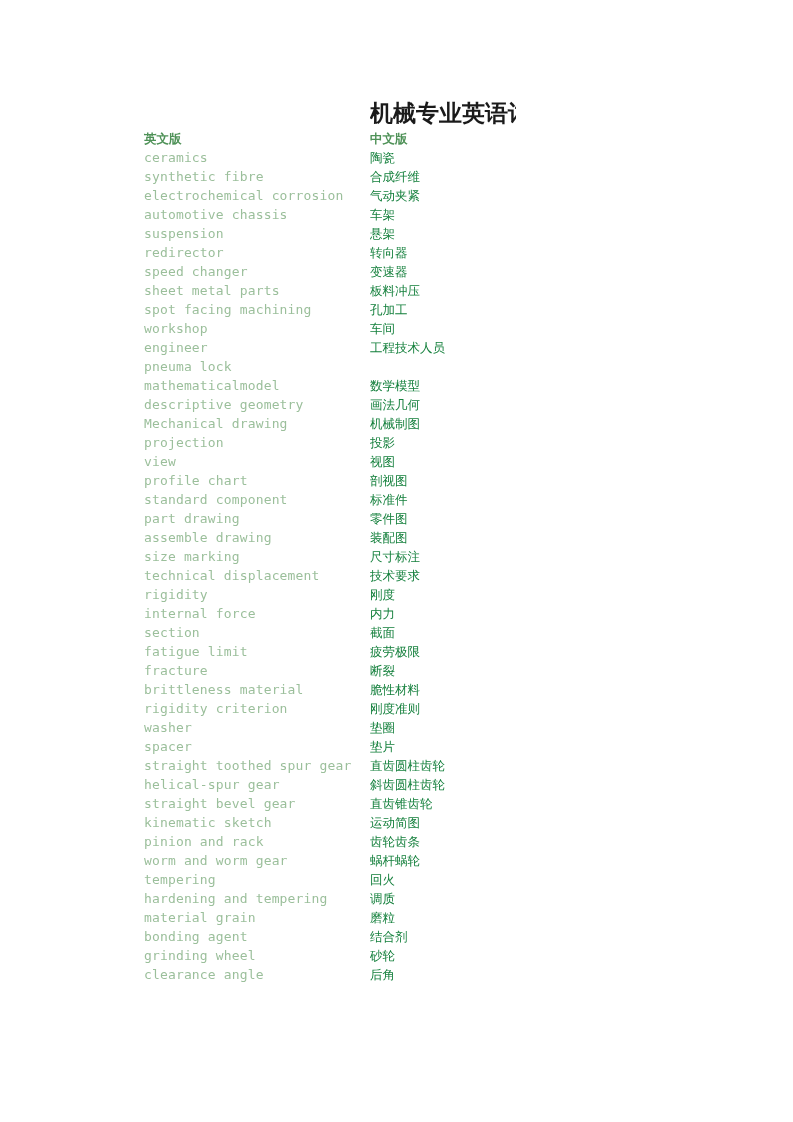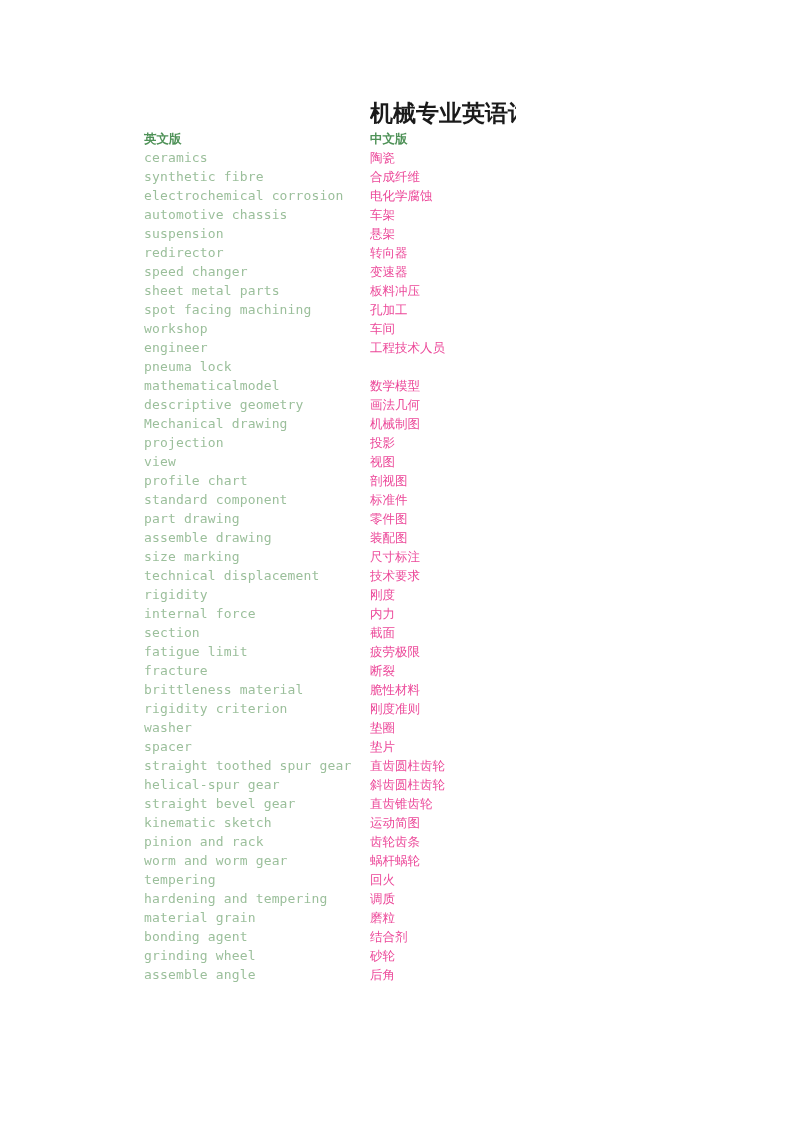--- a/index.html
+++ b/index.html
@@ -75,21 +75,21 @@
   }
 
   .col-zh {
     display: inline-block;
     position: absolute;
     left: 226px;
     top: 0;
     width: 260px;
     font-family: "DejaVu Sans", "Liberation Sans", sans-serif;
     font-size: 12.5px;
-    color: #ec4899;
+    color: #15803d;
     white-space: nowrap;
   }
 
   
   .row.header .col-en,
   .row.header .col-zh {
     color: #4f9258;
     font-weight: bold;
   }
   .row.header .col-en {
@@ -118,21 +118,21 @@
         <div class="row">
           <span class="col-en">ceramics</span>
           <span class="col-zh">陶瓷</span>
         </div>
         <div class="row">
           <span class="col-en">synthetic fibre</span>
           <span class="col-zh">合成纤维</span>
         </div>
         <div class="row">
           <span class="col-en">electrochemical corrosion</span>
-          <span class="col-zh">电化学腐蚀</span>
+          <span class="col-zh">气动夹紧</span>
         </div>
         <div class="row">
           <span class="col-en">automotive chassis</span>
           <span class="col-zh">车架</span>
         </div>
         <div class="row">
           <span class="col-en">suspension</span>
           <span class="col-zh">悬架</span>
         </div>
         <div class="row">
@@ -280,20 +280,20 @@
         </div>
         <div class="row">
           <span class="col-en">bonding agent</span>
           <span class="col-zh">结合剂</span>
         </div>
         <div class="row">
           <span class="col-en">grinding wheel</span>
           <span class="col-zh">砂轮</span>
         </div>
         <div class="row">
-          <span class="col-en">assemble angle</span>
+          <span class="col-en">clearance angle</span>
           <span class="col-zh">后角</span>
         </div>
       </div>
 
   </div>
 
 </div>
 
 </body></html>

